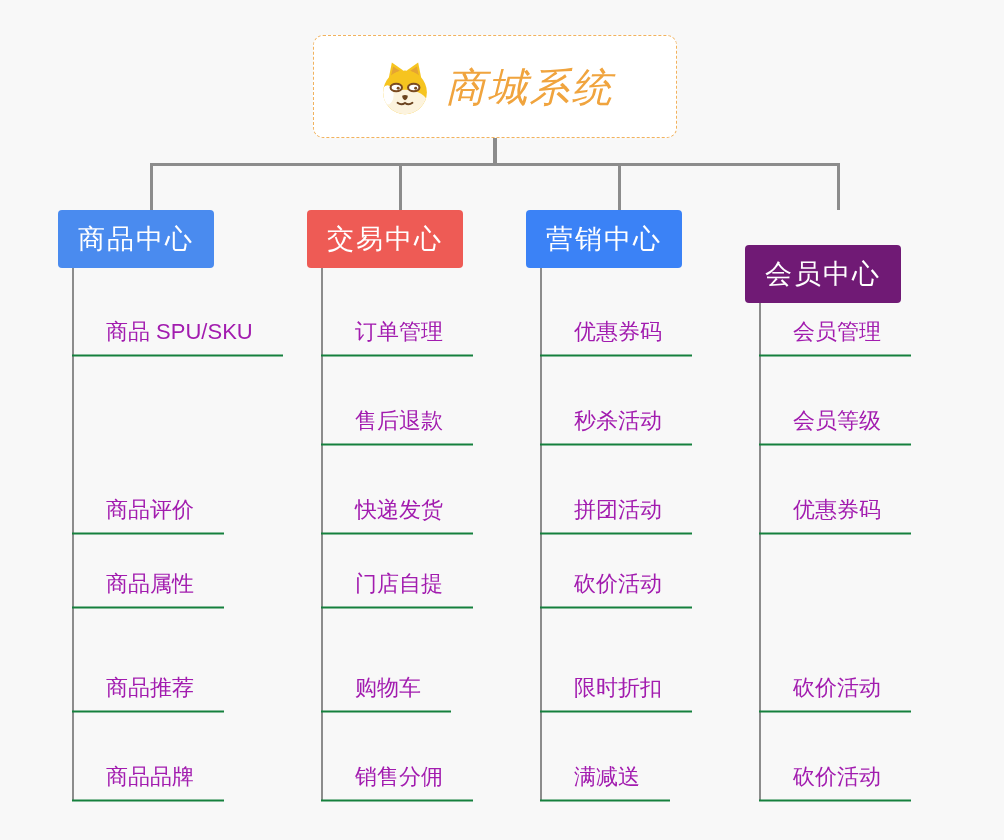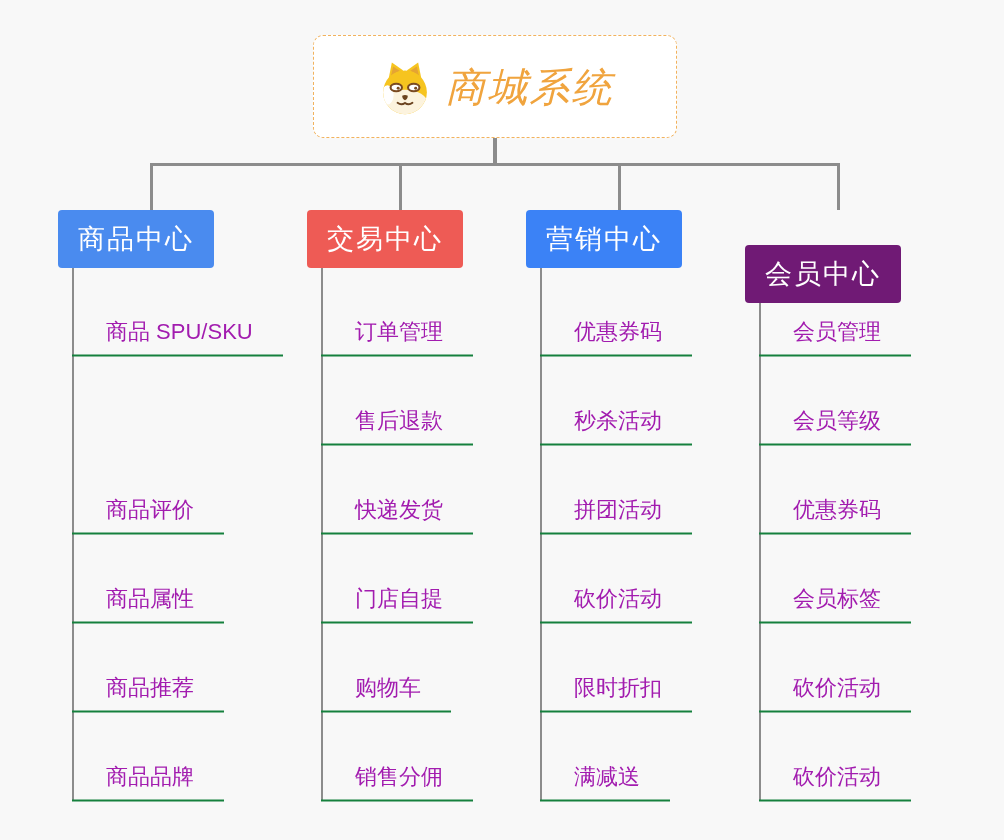--- a/index.html
+++ b/index.html
@@ -46,21 +46,21 @@
   .leaf{
     position:absolute;
     transform:translateY(-100%);
     white-space:nowrap;
     font-size:22px;line-height:1.25;color:#a21caf;
     padding:0 30px 9px 34px;
     border-bottom:2px solid #15803d;
   }
   .leaf.c0{left:72px}.leaf.c1{left:321px}.leaf.c2{left:540px}.leaf.c3{left:759px}
   .leaf.r0{top:356px}.leaf.r1{top:445px}.leaf.r2{top:534px}
-  .leaf.r3{top:623px}.leaf.r4{top:712px}.leaf.r5{top:801px}
+  .leaf.r3{top:608px}.leaf.r4{top:712px}.leaf.r5{top:801px}
 </style>
 </head>
 <body>
 
 <div class="canvas">
 
   <div class="conn root-drop"></div>
   <div class="conn rail"></div>
   <div class="conn drop d0"></div>
   <div class="conn drop d1"></div>
@@ -123,17 +123,16 @@
   <div class="leaf c2 r0">优惠券码</div>
   <div class="leaf c2 r1">秒杀活动</div>
   <div class="leaf c2 r2">拼团活动</div>
   <div class="leaf c2 r3">砍价活动</div>
   <div class="leaf c2 r4">限时折扣</div>
   <div class="leaf c2 r5">满减送</div>
 
   <div class="leaf c3 r1">会员等级</div>
   <div class="leaf c3 r0">会员管理</div>
   <div class="leaf c3 r2">优惠券码</div>
-  <div class="leaf c3 r3">会员标签</div>
   <div class="leaf c3 r4">砍价活动</div>
   <div class="leaf c3 r5">砍价活动</div>
 
 </div>
 
 </body></html>

